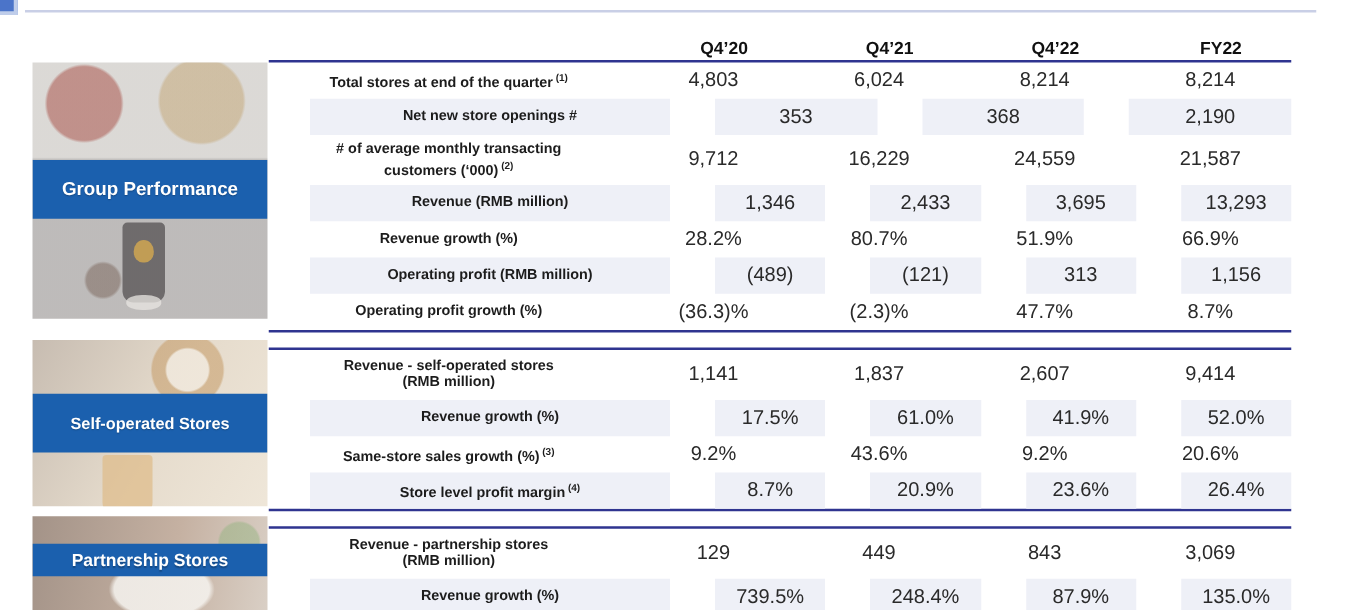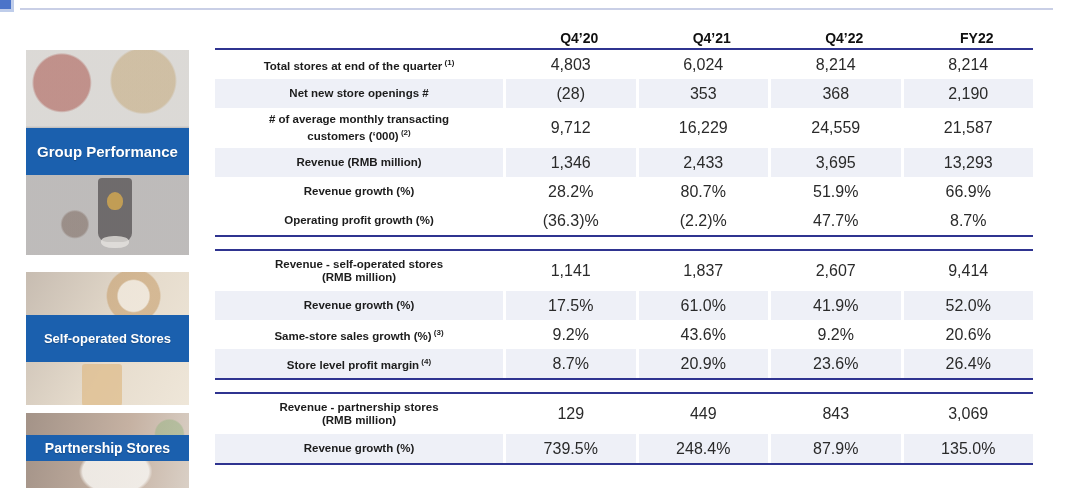--- a/index.html
+++ b/index.html
@@ -9,21 +9,21 @@
   html,body{margin:0;padding:0;background:#ffffff;}
   .stage{position:relative;width:1080px;height:488px;background:#fff;overflow:hidden;
          font-family:"Liberation Sans", sans-serif;}
 
   
   .accent-square{position:absolute;left:0;top:0;width:11px;height:9px;background:var(--accent);
                  border-right:3px solid #bfcdea;border-bottom:3px solid #bfcdea;}
   .top-rule{position:absolute;left:20px;top:8px;width:1033px;height:2px;background:var(--rule);}
 
   
-  .photo{position:absolute;left:26px;width:163px;overflow:hidden;}
+  .photo{position:absolute;left:26px;width:188px;overflow:hidden;}
   .photo1{top:50px;height:205px;
     background:
       radial-gradient(circle at 22% 16%, rgba(155,45,35,.42) 0 13%, rgba(155,45,35,0) 14%),
       radial-gradient(circle at 72% 15%, rgba(195,165,115,.5) 0 15%, rgba(195,165,115,0) 16%),
       radial-gradient(circle at 30% 85%, rgba(90,60,45,.35) 0 6%, rgba(90,60,45,0) 7%),
       linear-gradient(to bottom, rgba(190,186,180,.55) 0 37%, rgba(125,120,118,.5) 38% 100%);}
   .photo2{top:272px;height:133px;
     background:
       radial-gradient(circle at 66% 18%, rgba(240,232,220,.85) 0 10%, rgba(200,160,110,.6) 11% 17%, rgba(200,160,110,0) 18%),
       linear-gradient(120deg, rgba(115,88,60,.4), rgba(205,185,155,.5) 55%, rgba(225,210,185,.55));}
@@ -53,21 +53,21 @@
   .hspacer{width:288px;flex:none;}
   .hcell{flex:1;display:flex;align-items:center;justify-content:center;
          font-size:14px;font-weight:700;color:#101010;}
   .section{border-bottom:2px solid var(--navy);}
   .section:not(.first){border-top:2px solid var(--navy);margin-top:12px;}
   .trow{display:flex;gap:3px;height:29px;}
   .trow.tall{height:40px;}
   .cell{display:flex;align-items:center;justify-content:center;text-align:center;}
   .lcell{width:288px;flex:none;font-size:11.5px;font-weight:700;color:#1c1c1c;line-height:13px;}
   .vcell{flex:1;font-size:16px;color:#2a2a2a;}
-  .trow.shaded .cell{background:var(--shade);}
+  .trow.shaded .cell{background:var(--shade);margin-left:33px;}
   sup{font-size:8px;font-weight:700;}
 </style>
 </head>
 <body>
 
 <div class="stage">
 
   <div class="accent-square"></div>
   <div class="top-rule"></div>
 
@@ -103,21 +103,20 @@
             </div>
             <div class="cell vcell">4,803</div>
             <div class="cell vcell">6,024</div>
             <div class="cell vcell">8,214</div>
             <div class="cell vcell">8,214</div>
           </div>
           <div class="trow shaded">
             <div class="cell lcell">
               <span>Net new store openings #</span>
             </div>
-            <div class="cell vcell">(28)</div>
             <div class="cell vcell">353</div>
             <div class="cell vcell">368</div>
             <div class="cell vcell">2,190</div>
           </div>
           <div class="trow tall">
             <div class="cell lcell">
               <span># of average monthly transacting<br>customers (‘000)<sup> (2)</sup></span>
             </div>
             <div class="cell vcell">9,712</div>
             <div class="cell vcell">16,229</div>
@@ -135,26 +134,35 @@
           </div>
           <div class="trow">
             <div class="cell lcell">
               <span>Revenue growth (%)</span>
             </div>
             <div class="cell vcell">28.2%</div>
             <div class="cell vcell">80.7%</div>
             <div class="cell vcell">51.9%</div>
             <div class="cell vcell">66.9%</div>
           </div>
+          <div class="trow shaded">
+            <div class="cell lcell">
+              <span>Operating profit (RMB million)</span>
+            </div>
+            <div class="cell vcell">(489)</div>
+            <div class="cell vcell">(121)</div>
+            <div class="cell vcell">313</div>
+            <div class="cell vcell">1,156</div>
+          </div>
           <div class="trow">
             <div class="cell lcell">
               <span>Operating profit growth (%)</span>
             </div>
             <div class="cell vcell">(36.3)%</div>
-            <div class="cell vcell">(2.2)%</div>
+            <div class="cell vcell">(2.3)%</div>
             <div class="cell vcell">47.7%</div>
             <div class="cell vcell">8.7%</div>
           </div>
         </div>
         <div class="section">
           <div class="trow tall">
             <div class="cell lcell">
               <span>Revenue - self-operated stores<br>(RMB million)</span>
             </div>
             <div class="cell vcell">1,141</div>

